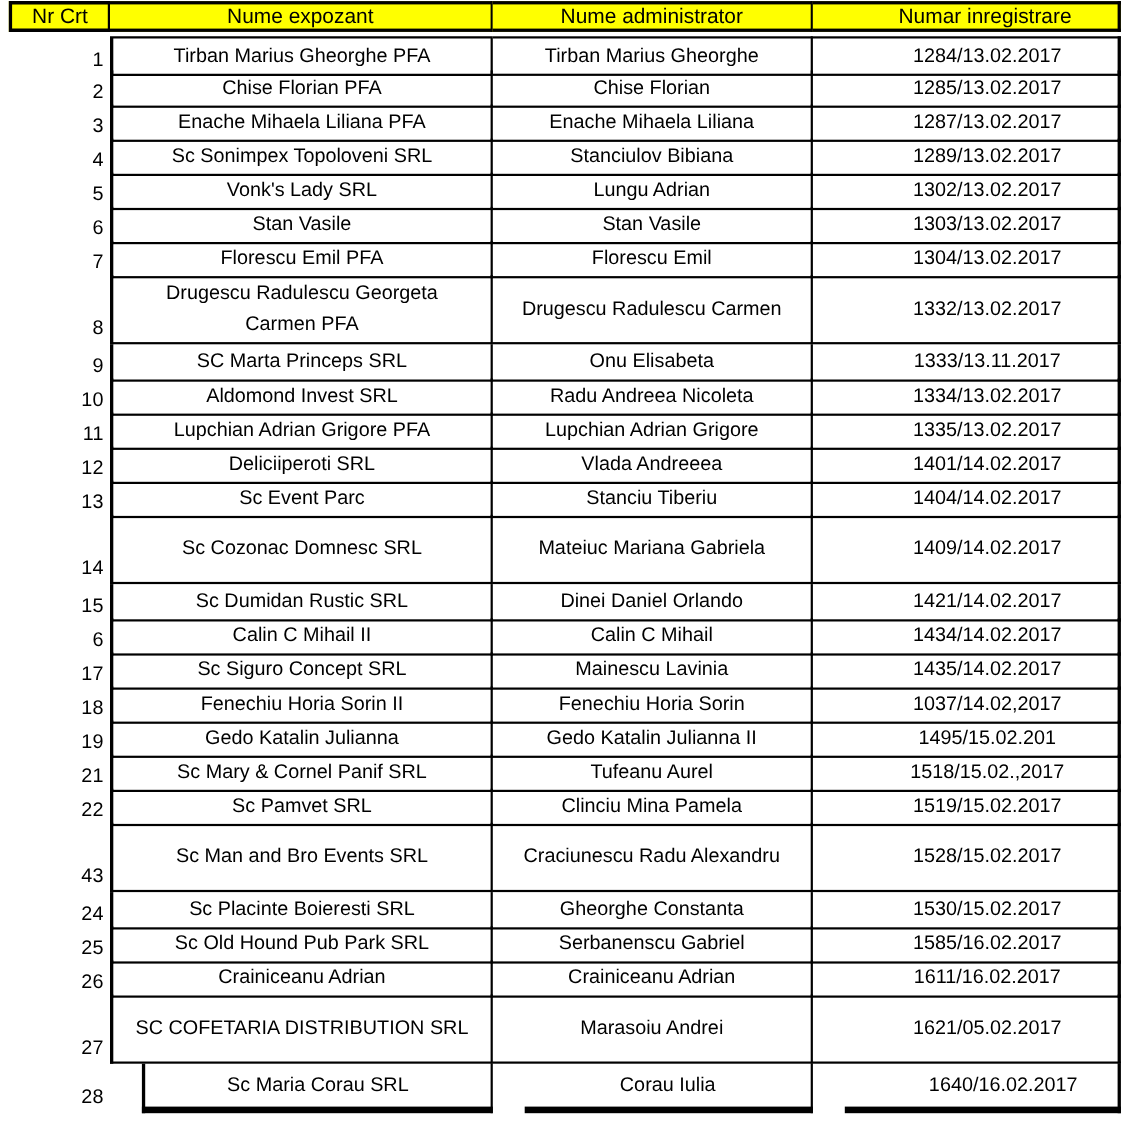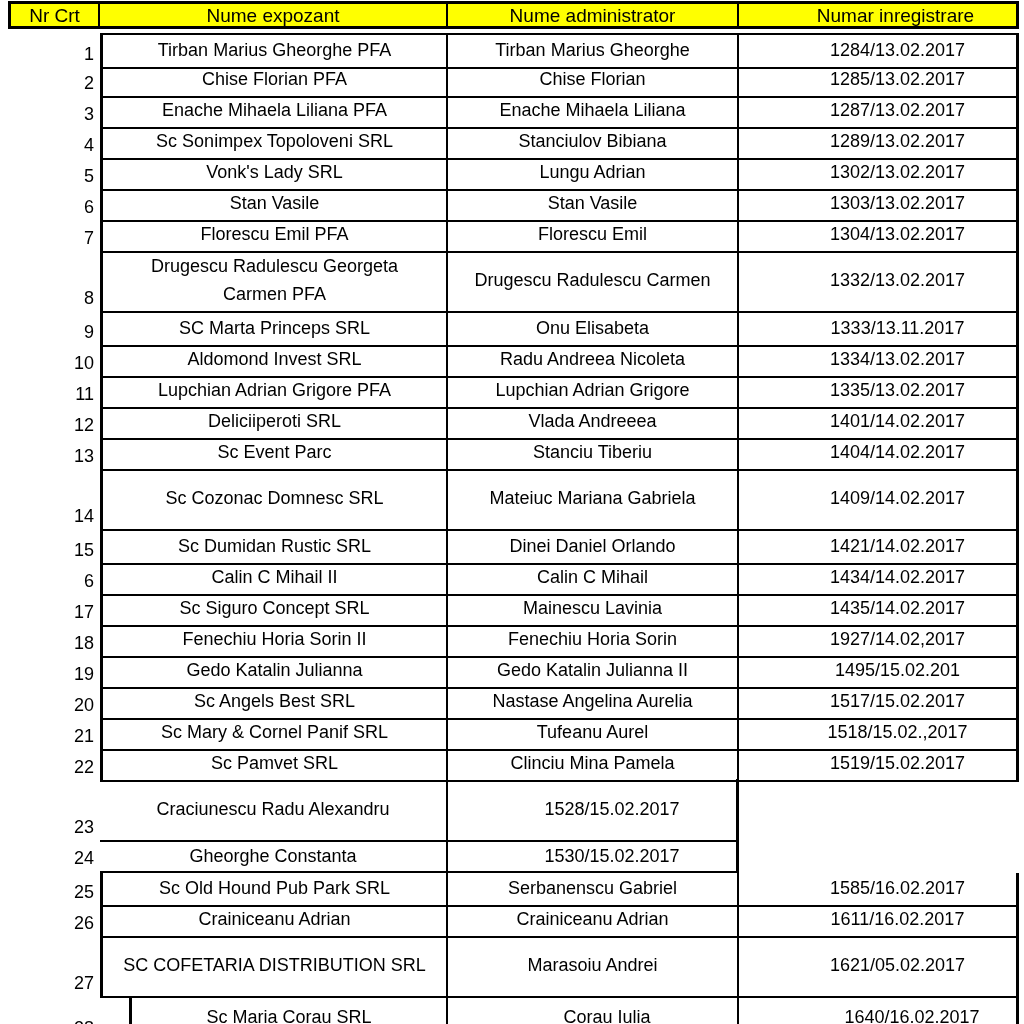--- a/index.html
+++ b/index.html
@@ -190,59 +190,55 @@
     <div class="cell nrcell">17</div>
     <div class="cell dcell expozant">Sc Siguro Concept SRL</div>
     <div class="cell dcell admin">Mainescu Lavinia</div>
     <div class="cell dcell numar">1435/14.02.2017</div>
   </div>
 
   <div class="row">
     <div class="cell nrcell">18</div>
     <div class="cell dcell expozant">Fenechiu Horia Sorin II</div>
     <div class="cell dcell admin">Fenechiu Horia Sorin</div>
-    <div class="cell dcell numar">1927/14.02,2017</div>
+    <div class="cell dcell numar">1037/14.02,2017</div>
   </div>
 
   <div class="row">
     <div class="cell nrcell">19</div>
     <div class="cell dcell expozant">Gedo Katalin Julianna</div>
     <div class="cell dcell admin">Gedo Katalin Julianna II</div>
     <div class="cell dcell numar">1495/15.02.201</div>
   </div>
 
-  <div class="row">
-    <div class="cell nrcell">20</div>
-    <div class="cell dcell expozant">Sc Angels Best SRL</div>
-    <div class="cell dcell admin">Nastase Angelina Aurelia</div>
-    <div class="cell dcell numar">1517/15.02.2017</div>
-  </div>
 
   <div class="row">
     <div class="cell nrcell">21</div>
     <div class="cell dcell expozant">Sc Mary &amp; Cornel Panif SRL</div>
     <div class="cell dcell admin">Tufeanu Aurel</div>
     <div class="cell dcell numar">1518/15.02.,2017</div>
   </div>
 
   <div class="row">
     <div class="cell nrcell">22</div>
     <div class="cell dcell expozant">Sc Pamvet SRL</div>
     <div class="cell dcell admin">Clinciu Mina Pamela</div>
     <div class="cell dcell numar">1519/15.02.2017</div>
   </div>
 
   <div class="row tall">
-    <div class="cell nrcell">23</div>
+    <div class="cell nrcell">43</div>
+    <div class="cell dcell expozant">Sc Man and Bro Events SRL</div>
     <div class="cell dcell admin">Craciunescu Radu Alexandru</div>
     <div class="cell dcell numar">1528/15.02.2017</div>
   </div>
 
   <div class="row">
     <div class="cell nrcell">24</div>
+    <div class="cell dcell expozant">Sc Placinte Boieresti SRL</div>
     <div class="cell dcell admin">Gheorghe Constanta</div>
     <div class="cell dcell numar">1530/15.02.2017</div>
   </div>
 
   <div class="row">
     <div class="cell nrcell">25</div>
     <div class="cell dcell expozant">Sc Old Hound Pub Park SRL</div>
     <div class="cell dcell admin">Serbanenscu Gabriel</div>
     <div class="cell dcell numar">1585/16.02.2017</div>
   </div>

